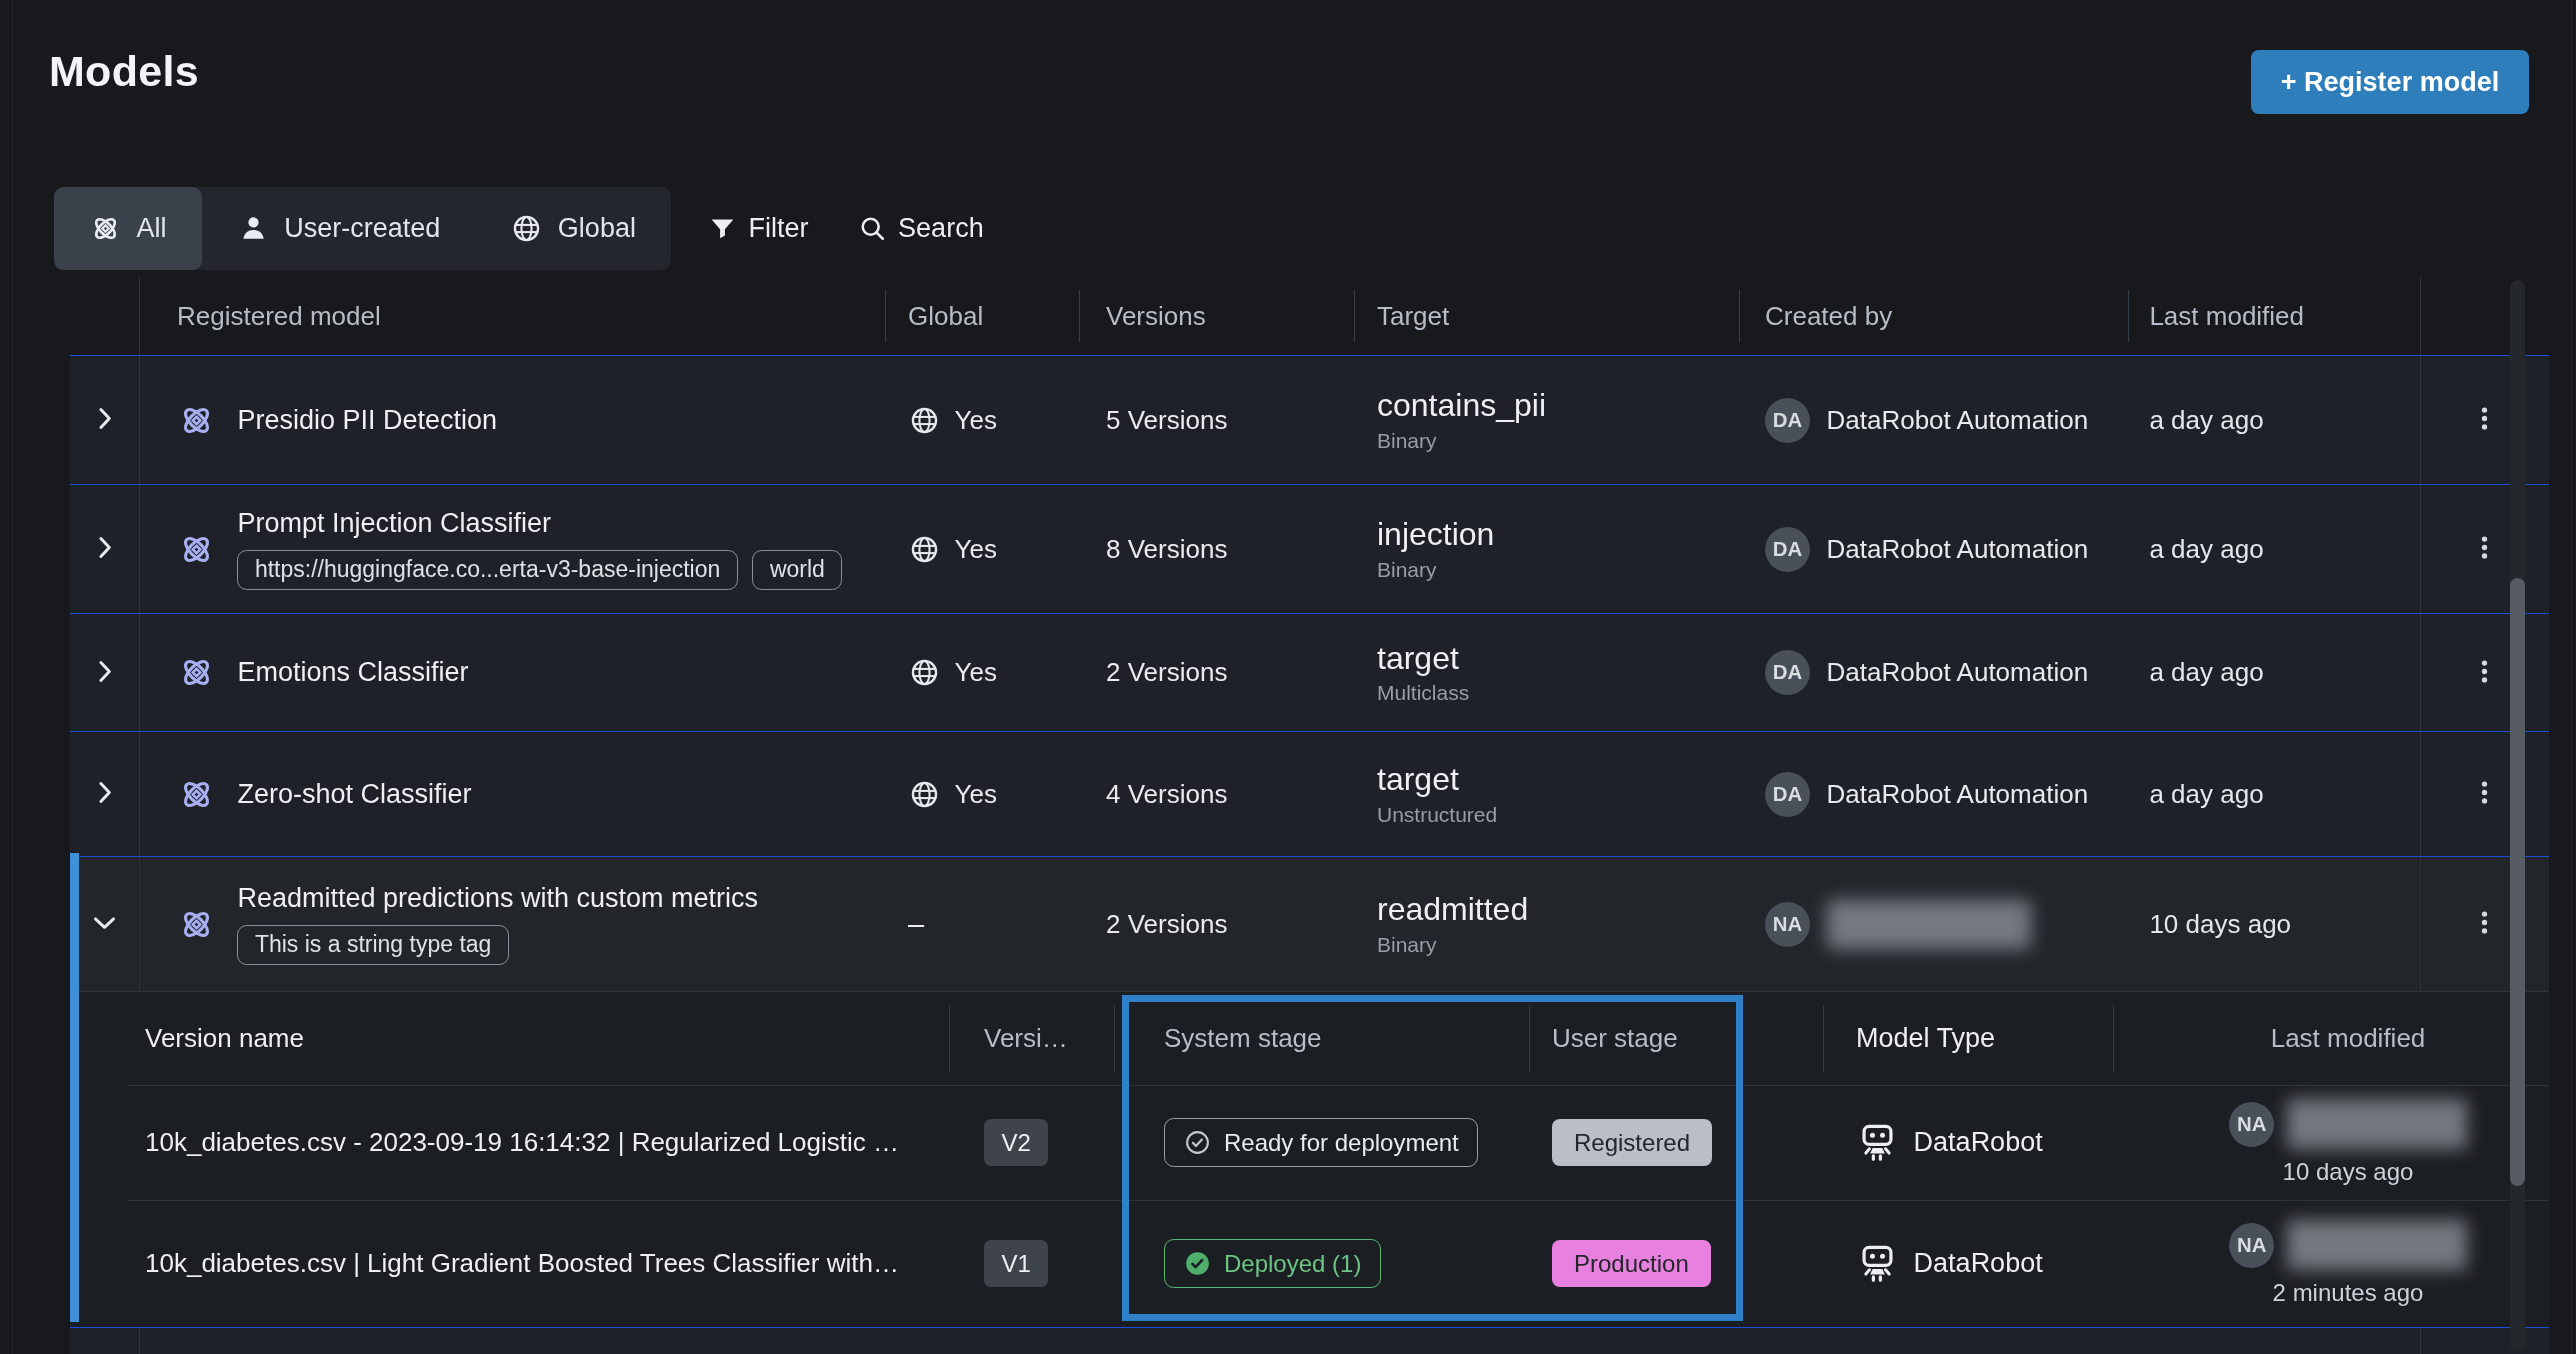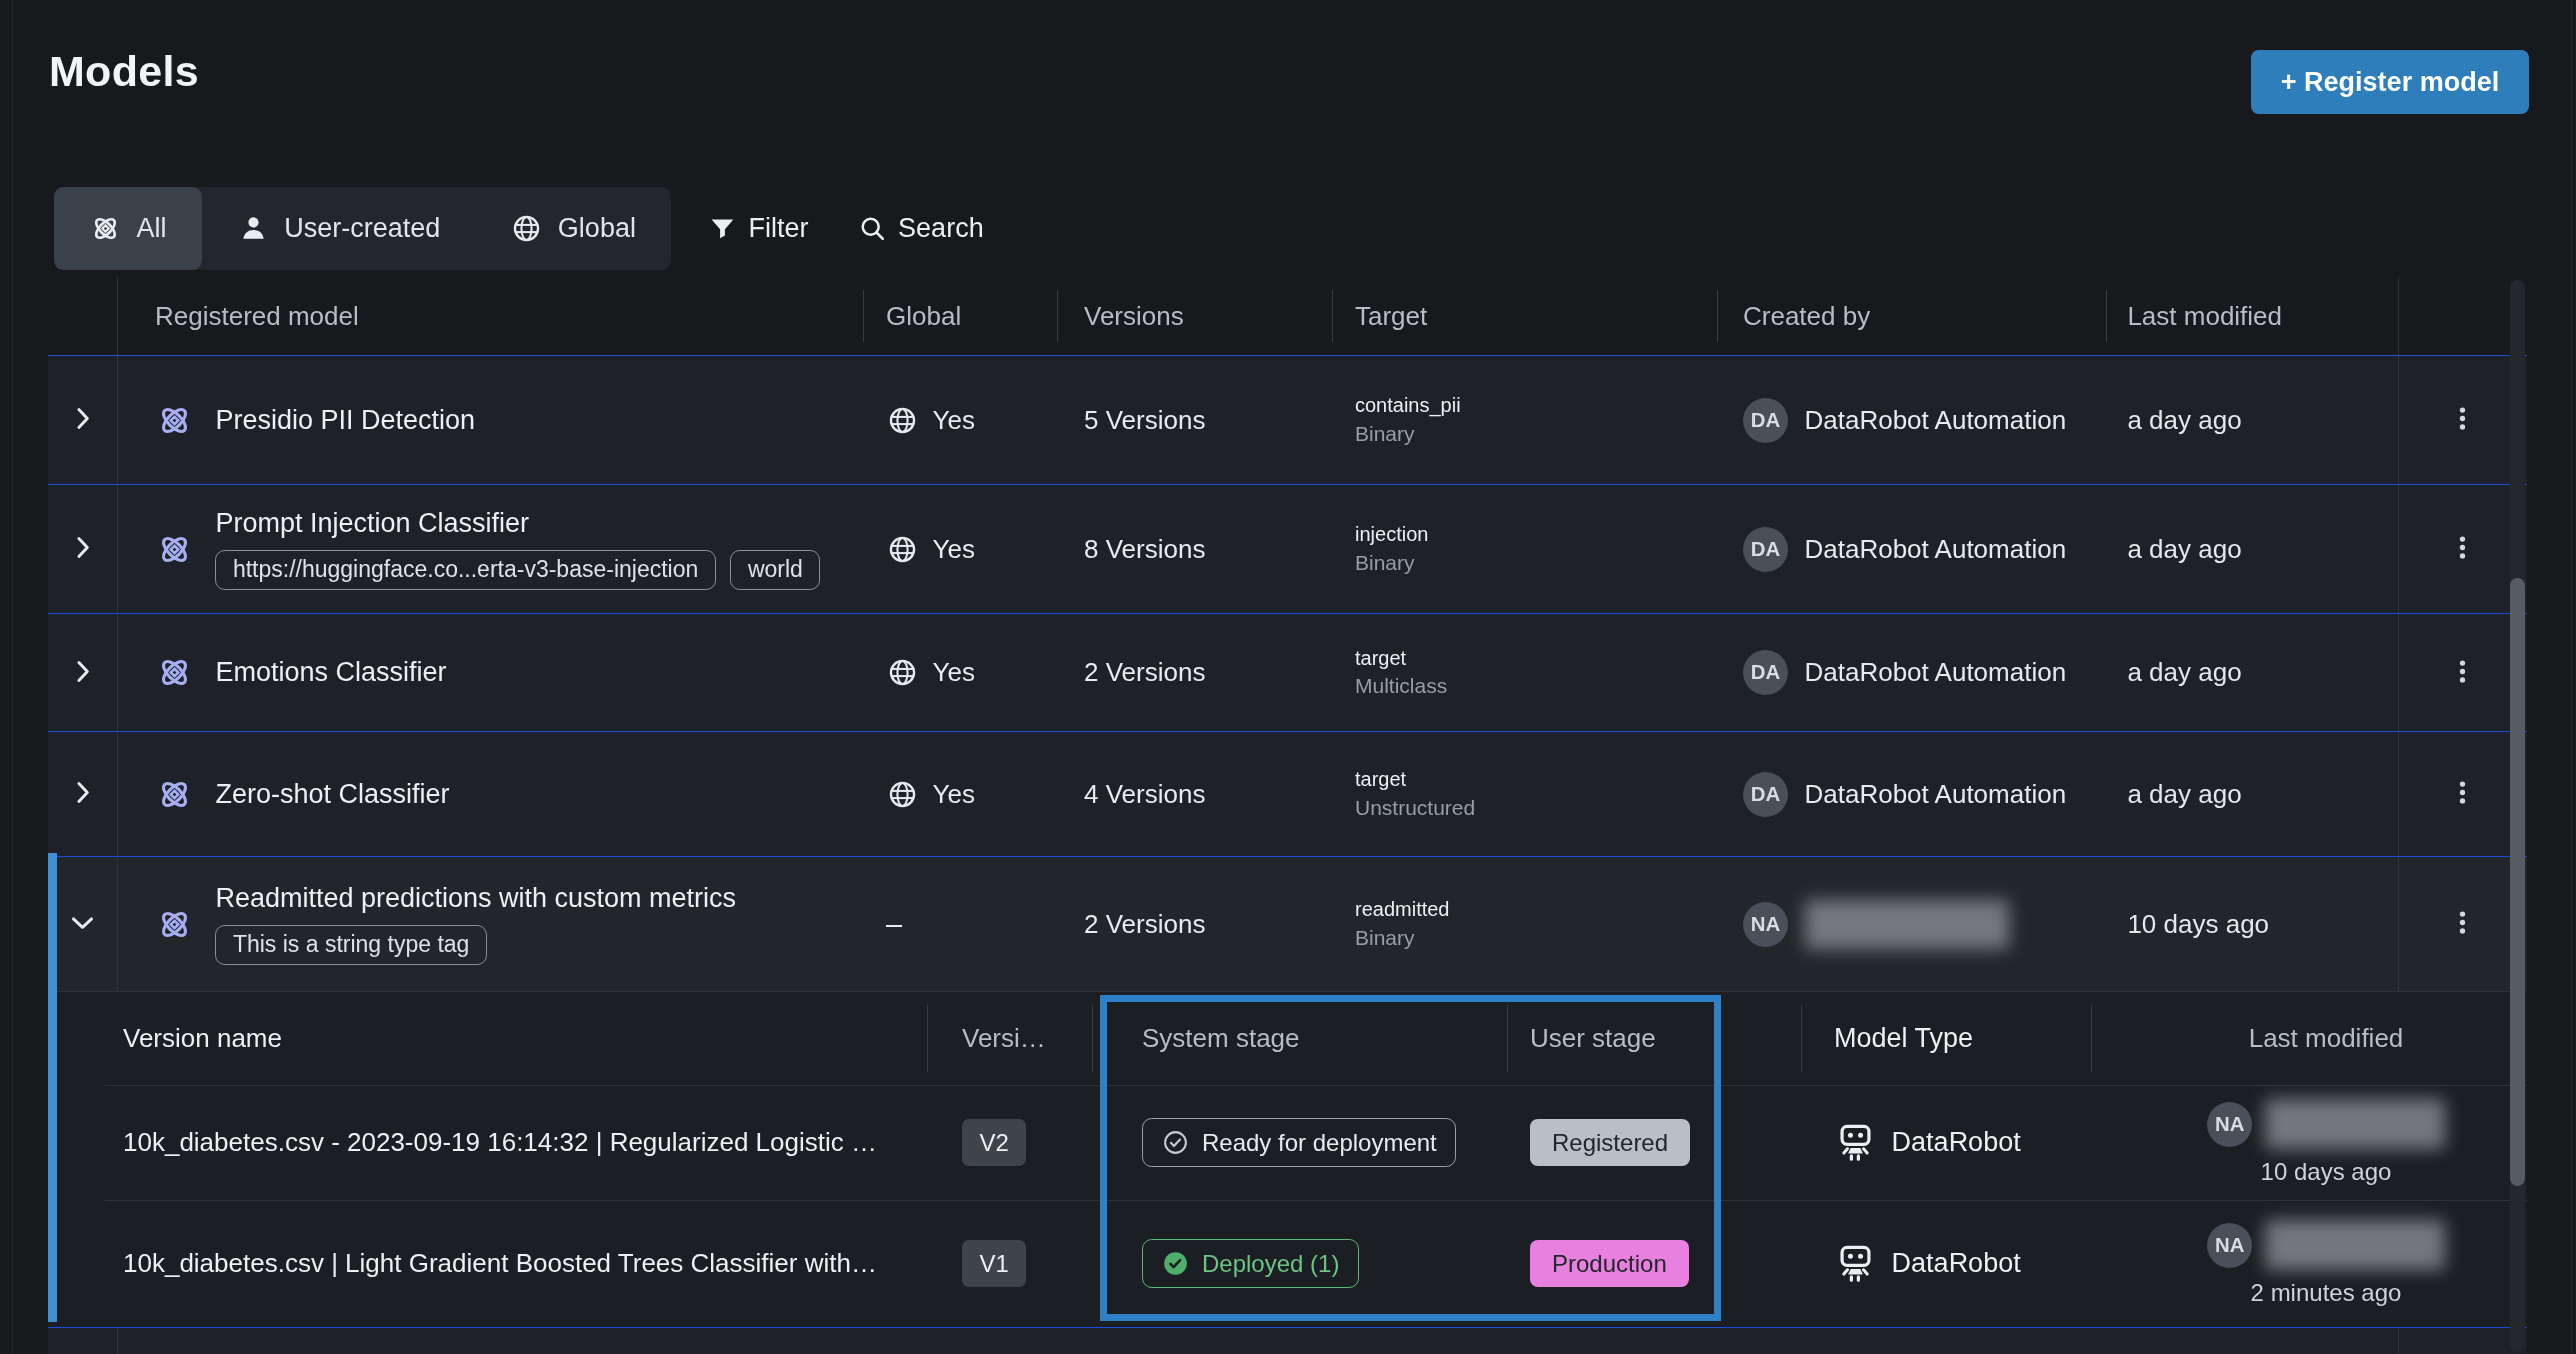--- a/index.html
+++ b/index.html
@@ -24,21 +24,21 @@
   .toolbar{position:absolute;left:54px;top:187px;height:83px;display:flex;align-items:center}
   .tabgroup{display:flex;align-items:stretch;height:83px;background:#23272d;border-radius:9.7px}
   .tab{display:flex;align-items:center;gap:14.6px;padding:0 35px;font-size:27px;color:#e2e6ea;cursor:pointer;border-radius:9.7px}
   .tab.active{background:#3a414a}
   .tab .ic{width:33px;height:33px}
   .filterbar{display:flex;align-items:center;gap:49px;margin-left:37px}
   .fitem{display:flex;align-items:center;gap:11.6px;font-size:27px;color:#eceef1;cursor:pointer}
   .fitem .ic{width:29px;height:29px}
 
   
-  .table{position:absolute;left:48px;top:277px;width:2479px;height:1078px}
+  .table{position:absolute;left:70px;top:277px;width:2479px;height:1078px}
   .mrow{display:grid;grid-template-columns:70px 745px 194px 275px 385px 389px 292px 128px;align-items:center;position:relative;border-top:1px solid #1d4ed8;background:#1e2127}
   .thead{height:78px;background:transparent;border-top:none;color:#b7bdc6;font-size:26px;font-weight:400}
   .h-r1{height:128px}.h-r2{height:128px}.h-r3{height:117px}.h-r4{height:124px}
   .h-parent{height:134px;background:#22262b}
   .h-part{height:34px}
   .cell{position:relative;height:100%;display:flex;align-items:center}
   .c-exp{justify-content:center}
   .d-exp{border-right:1px solid #2f343a}
   .c-name{padding-left:37px;gap:21.4px}
   .c-global{padding-left:23px;gap:13.6px}
@@ -46,21 +46,21 @@
   .c-target{padding-left:23px;flex-direction:column;justify-content:center;align-items:flex-start;gap:4.9px}
   .c-creator{padding-left:26px;gap:16.5px}
   .c-mod{padding-left:21.4px}
   .c-kebab{justify-content:center}
   .d-kebab{border-left:1px solid #2f343a}
   .hdiv::before{content:"";position:absolute;left:0;top:12.6px;bottom:12.6px;width:1px;background:#373d44}
   .rowname{font-size:27px;color:#eef0f3}
   .namewrap{display:flex;flex-direction:column;gap:10.7px}
   .tags{display:flex;gap:14.6px}
   .chip{border:1.5px solid #8a9099;border-radius:9.7px;padding:5.8px 16.5px;font-size:23px;color:#dfe2e6;white-space:nowrap}
-  .t1{font-size:20px;color:#eef0f3}
+  .t1{font-size:32px;color:#eef0f3}
   .t2{font-size:21px;color:#979ea7}
   .yes{font-size:26px;color:#e9ebee}
   .vers{font-size:26px;color:#e9ebee}
   .modtime{font-size:26px;color:#e4e7eb}
   .avatar{width:45px;height:45px;min-width:45px;border-radius:50%;background:#495059;color:#d9dce1;display:flex;align-items:center;justify-content:center;font-size:20.4px;font-weight:700}
   .creator-name{font-size:26px;color:#e8ebee;white-space:nowrap}
   .blurname{width:204px;height:49px;border-radius:3.9px;background:#84888e;filter:blur(8.7px);opacity:.85}
   .kebab-btn{background:none;border:none;cursor:pointer;padding:9.7px}
   .exp-btn{background:none;border:none;cursor:pointer;padding:5.8px;color:#e8ebee}
   .ic-reg{width:39px;height:39px;color:#a7aef2}

